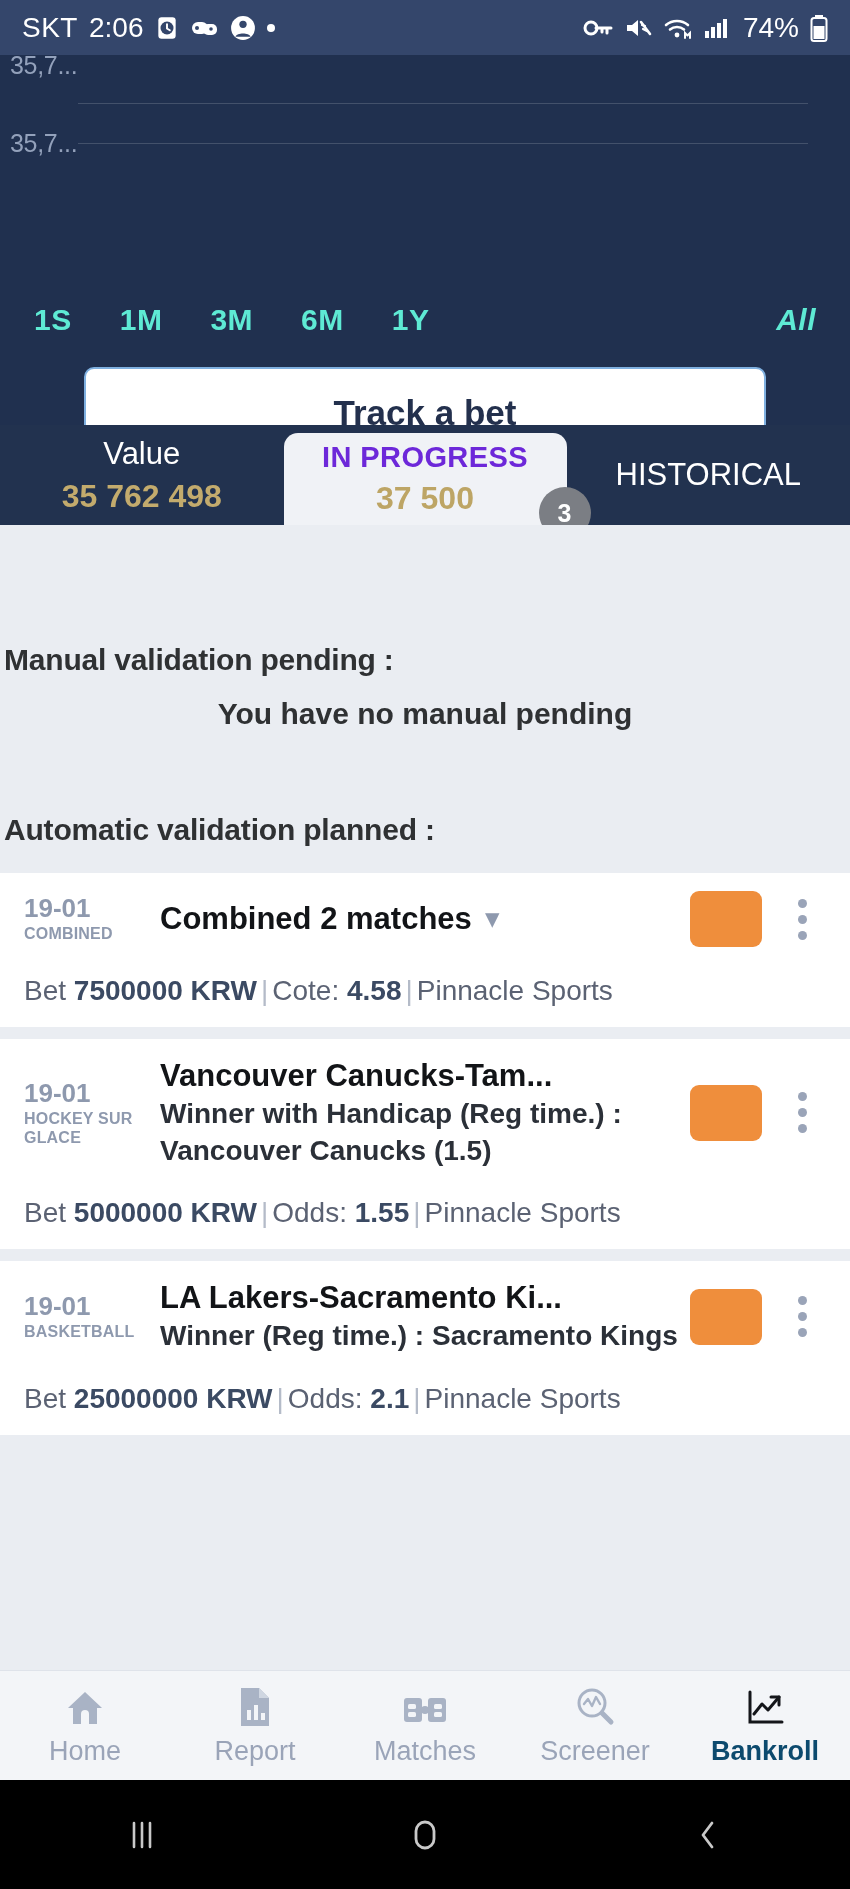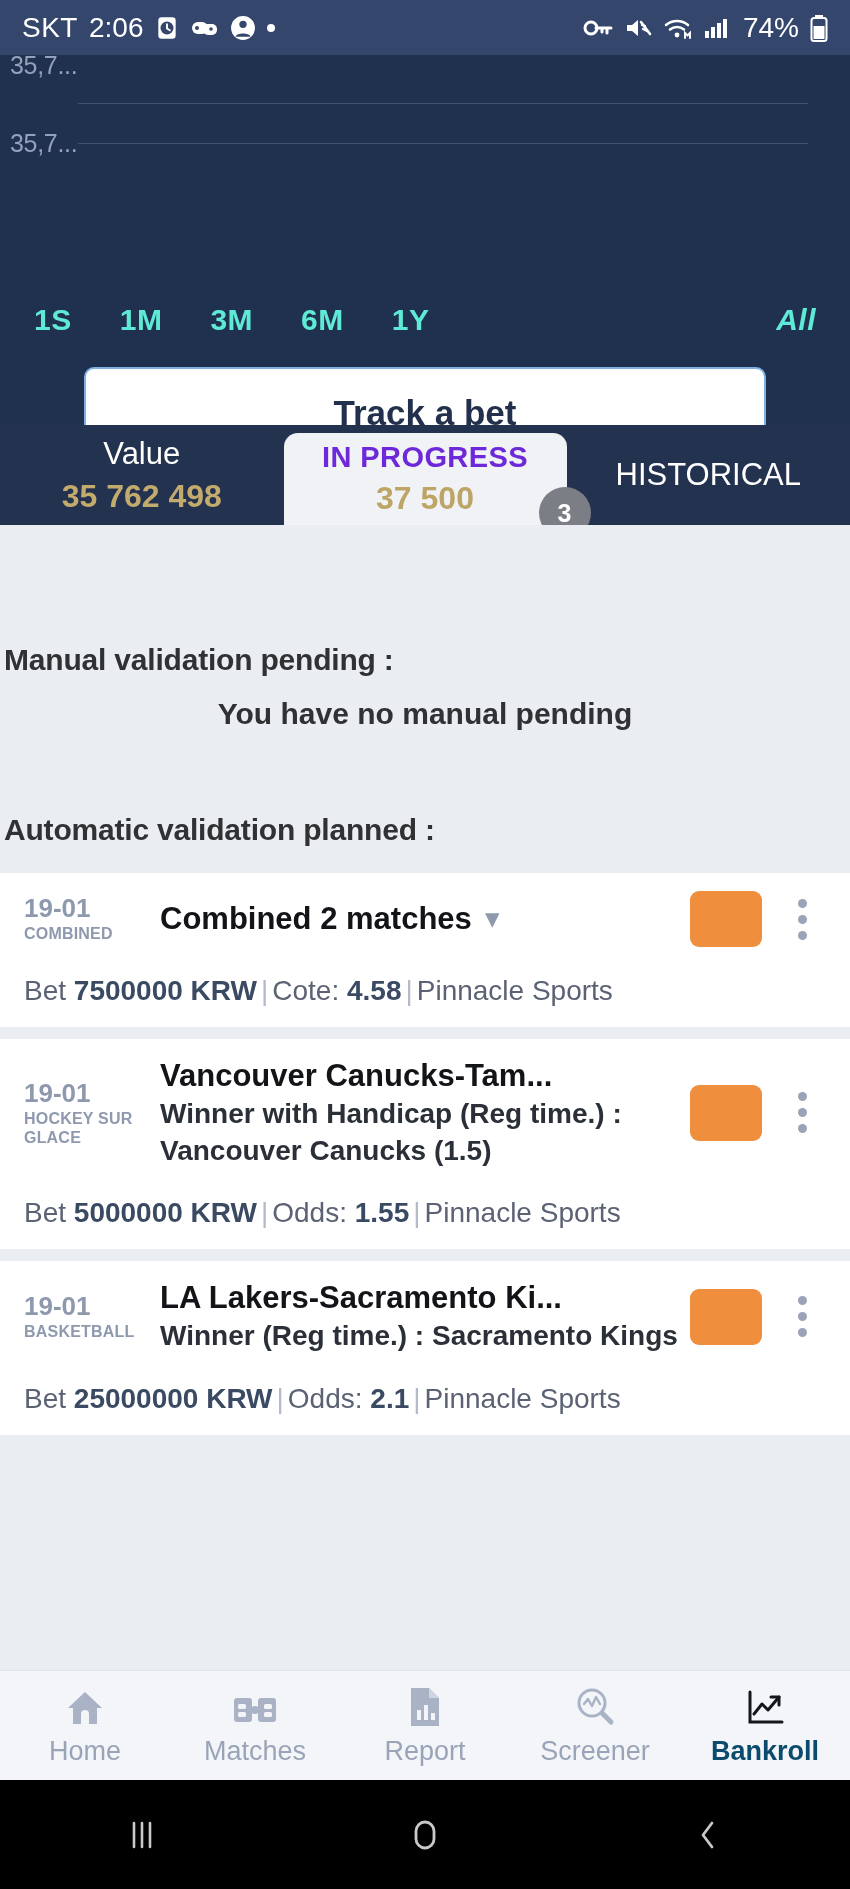--- a/index.html
+++ b/index.html
@@ -338,46 +338,46 @@
       <span class="nav-ico">
         <svg width="42" height="40" viewBox="0 0 42 40">
             <path d="M21 4 4 20h5v16h24V20h5z" fill="#a9b3c5"></path>
             <path d="M17 36V26a4 4 0 0 1 8 0v10z" fill="#f3f5f8"></path>
           </svg>
       </span>
       <span class="nav-label">Home</span>
     </button>
     <button class="nav-item">
       <span class="nav-ico">
+        <svg width="36" height="42" viewBox="0 0 36 42">
+            <path d="M4 2h18l10 10v28H4z" fill="#a9b3c5"></path>
+            <path d="M22 2l10 10H22z" fill="#cfd6e1"></path>
+            <rect x="10" y="24" width="4" height="10" fill="#f3f5f8"></rect>
+            <rect x="17" y="19" width="4" height="15" fill="#f3f5f8"></rect>
+            <rect x="24" y="27" width="4" height="7" fill="#f3f5f8"></rect>
+          </svg>
+      </span>
+      <span class="nav-label">Report</span>
+    </button>
+    <button class="nav-item">
+      <span class="nav-ico">
         <svg width="46" height="36" viewBox="0 0 46 36">
             <rect x="2" y="6" width="18" height="24" rx="3" fill="#a9b3c5"></rect>
             <rect x="26" y="6" width="18" height="24" rx="3" fill="#a9b3c5"></rect>
             <rect x="6" y="12" width="8" height="5" rx="1.6" fill="#f3f5f8"></rect>
             <rect x="6" y="20" width="8" height="5" rx="1.6" fill="#f3f5f8"></rect>
             <rect x="32" y="12" width="8" height="5" rx="1.6" fill="#f3f5f8"></rect>
             <rect x="32" y="20" width="8" height="5" rx="1.6" fill="#f3f5f8"></rect>
             <circle cx="23" cy="18" r="4" fill="#a9b3c5"></circle>
           </svg>
       </span>
       <span class="nav-label">Matches</span>
     </button>
     <button class="nav-item">
       <span class="nav-ico">
-        <svg width="36" height="42" viewBox="0 0 36 42">
-            <path d="M4 2h18l10 10v28H4z" fill="#a9b3c5"></path>
-            <path d="M22 2l10 10H22z" fill="#cfd6e1"></path>
-            <rect x="10" y="24" width="4" height="10" fill="#f3f5f8"></rect>
-            <rect x="17" y="19" width="4" height="15" fill="#f3f5f8"></rect>
-            <rect x="24" y="27" width="4" height="7" fill="#f3f5f8"></rect>
-          </svg>
-      </span>
-      <span class="nav-label">Report</span>
-    </button>
-    <button class="nav-item">
-      <span class="nav-ico">
         <svg width="42" height="42" viewBox="0 0 42 42">
             <circle cx="18" cy="17" r="13" fill="none" stroke="#a9b3c5" stroke-width="3"></circle>
             <path d="M10 18l4-5 4 7 4-9 4 7" fill="none" stroke="#a9b3c5" stroke-width="2.4" stroke-linecap="round" stroke-linejoin="round"></path>
             <path d="M28 27l9 9" stroke="#a9b3c5" stroke-width="5" stroke-linecap="round"></path>
           </svg>
       </span>
       <span class="nav-label">Screener</span>
     </button>
     <button class="nav-item active">
       <span class="nav-ico">

